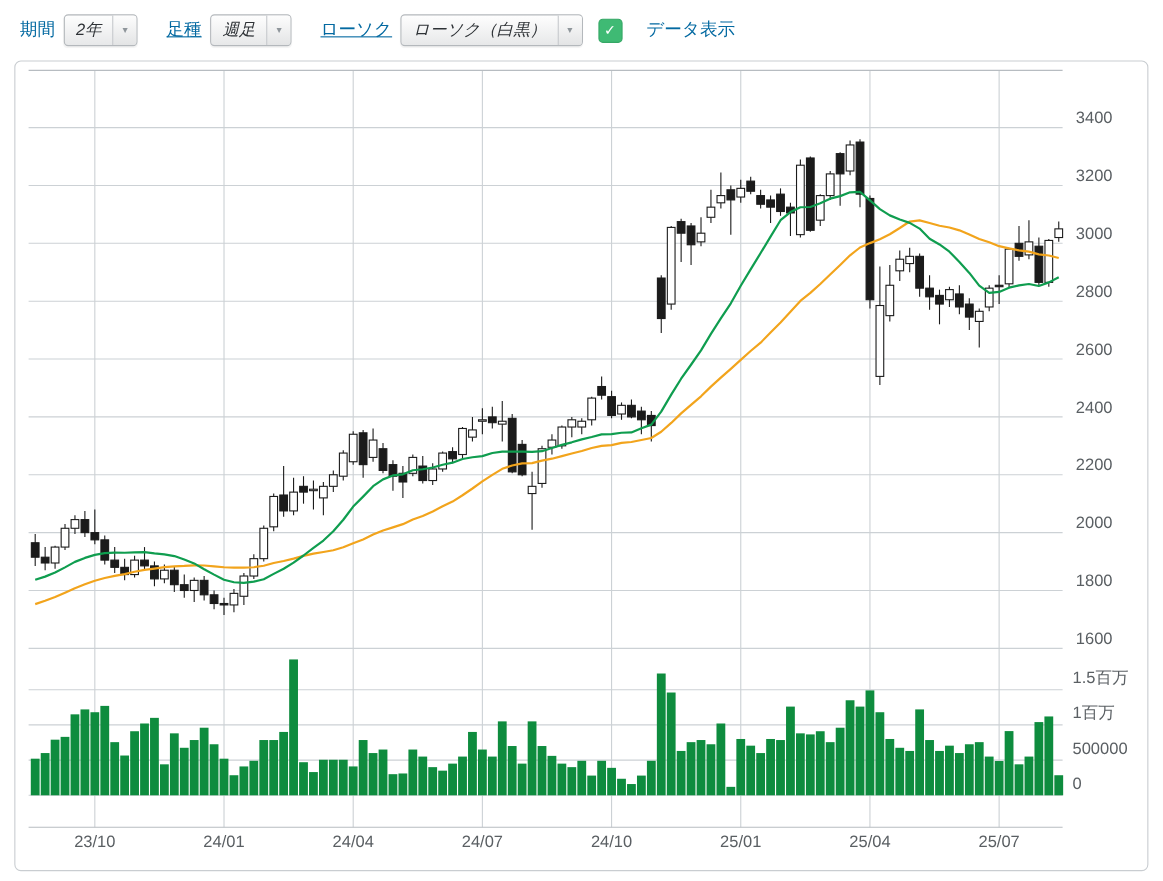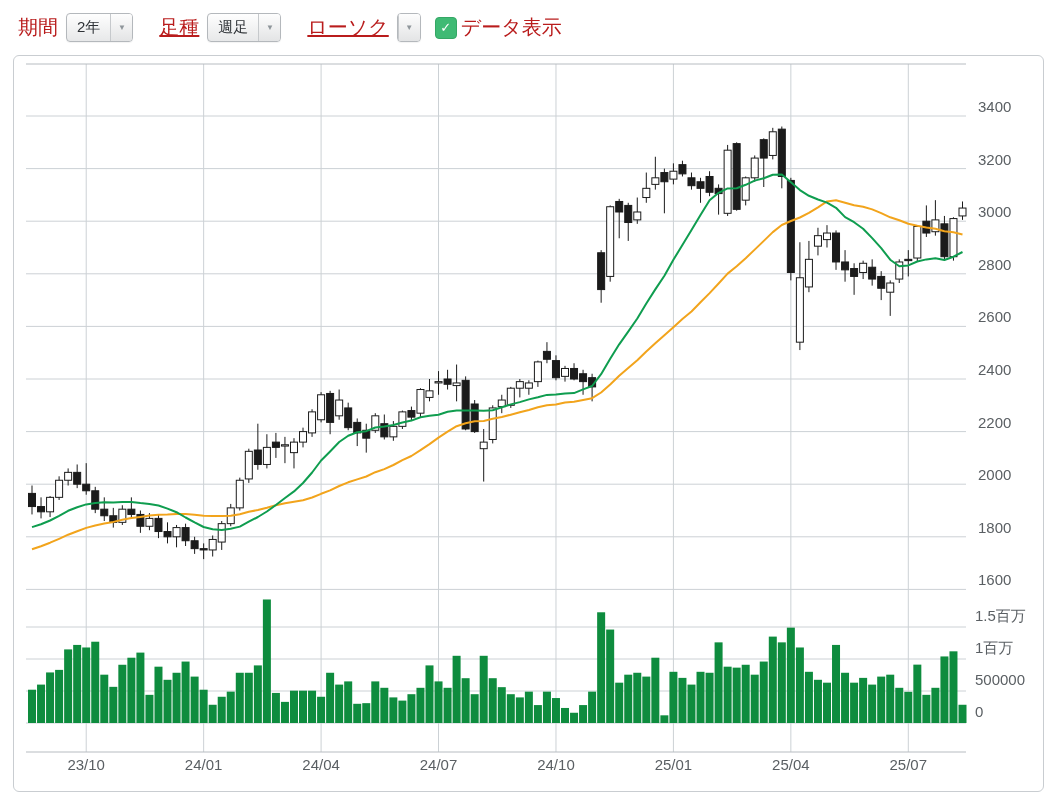--- a/index.html
+++ b/index.html
@@ -1,28 +1,28 @@
 <!DOCTYPE html>
 <html><head>
 <meta charset="utf-8">
 <style>
   html,body{margin:0;padding:0;background:#ffffff;width:1057px;height:801px;overflow:hidden;
     font-family:"Liberation Sans","DejaVu Sans",sans-serif;}
   .toolbar{position:absolute;left:0;top:0;width:1057px;height:55px;display:flex;align-items:center;
     padding-left:18px;box-sizing:border-box;background:#ffffff;}
-  .tb-label{font-size:20px;color:#b91c1c;white-space:nowrap;}
+  .tb-label{font-size:16px;color:#0369a1;white-space:nowrap;}
   .combo{display:inline-flex;align-items:stretch;height:27px;border:1px solid #b4b8bc;border-radius:4px;
     background:linear-gradient(#fefefe,#e7e8e9);box-shadow:0 1px 1px rgba(0,0,0,0.05);cursor:pointer;overflow:hidden;}
-  .combo-val{display:flex;align-items:center;padding:0 10px;font-size:15px;color:#2e3236;white-space:nowrap;}
+  .combo-val{display:flex;align-items:center;padding:0 10px;font-size:15px;color:#2e3236;white-space:nowrap;font-style:italic;}
   .combo-arrow{width:21px;display:flex;align-items:center;justify-content:center;border-left:1px solid #c6c9cc;
     background:linear-gradient(#fdfdfd,#e3e4e5);color:#8f969b;font-size:8px;}
   .gap-s{margin-left:8px;} .gap-m{margin-left:26px;text-decoration:underline;} .gap-c{margin-left:14px;}
   .checkbox{width:20px;height:20px;border-radius:4px;background:#3fba74;border:1px solid #35a765;
     display:inline-flex;align-items:center;justify-content:center;color:#ffffff;font-size:13px;font-weight:bold;cursor:pointer;}
-  .cb-label{margin-left:4px;}
+  .cb-label{margin-left:22px;}
   .chart-panel{position:absolute;left:13px;top:55px;width:1031px;height:737px;border:1px solid #c9cdd1;
     border-radius:6px;background:#ffffff;box-sizing:border-box;}
   #chart-svg{position:absolute;left:0;top:0;}
   #chart-svg text{font-family:"Liberation Sans","DejaVu Sans",sans-serif;}
   .ylab{fill:#5a5f63;font-size:15px;}
   .xlab{fill:#5a5f63;font-size:15px;text-anchor:middle;}
 </style>
 </head>
 <body>
 
@@ -32,20 +32,21 @@
     <span class="combo-val">2年</span>
     <span class="combo-arrow">▼</span>
   </div>
   <span class="tb-label gap-m">足種</span>
   <div class="combo gap-s">
     <span class="combo-val">週足</span>
     <span class="combo-arrow">▼</span>
   </div>
   <span class="tb-label gap-m">ローソク</span>
   <div class="combo gap-s">
+    <span class="combo-val">ローソク（白黒）</span>
     <span class="combo-arrow">▼</span>
   </div>
   <span class="checkbox gap-c">
     <span>✓</span>
   </span>
   <span class="tb-label cb-label">データ表示</span>
 </div>
 
 <div class="chart-panel"></div>
 <svg id="chart-svg" width="1057" height="801">

